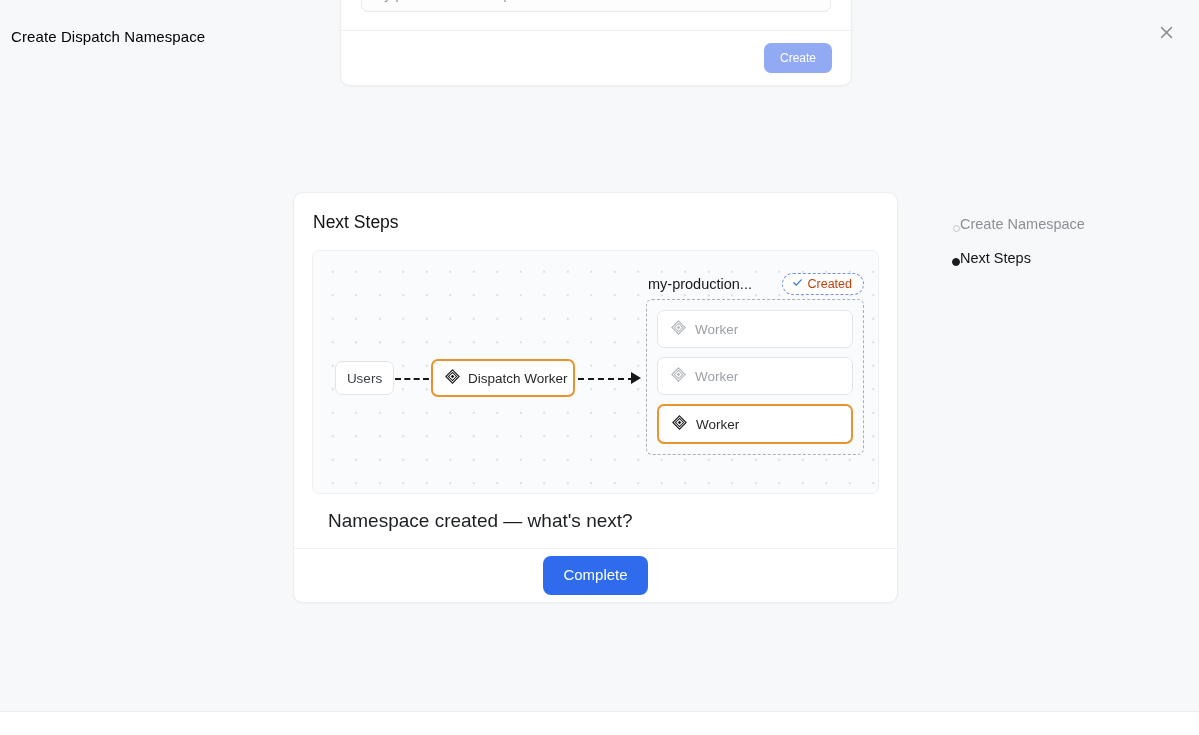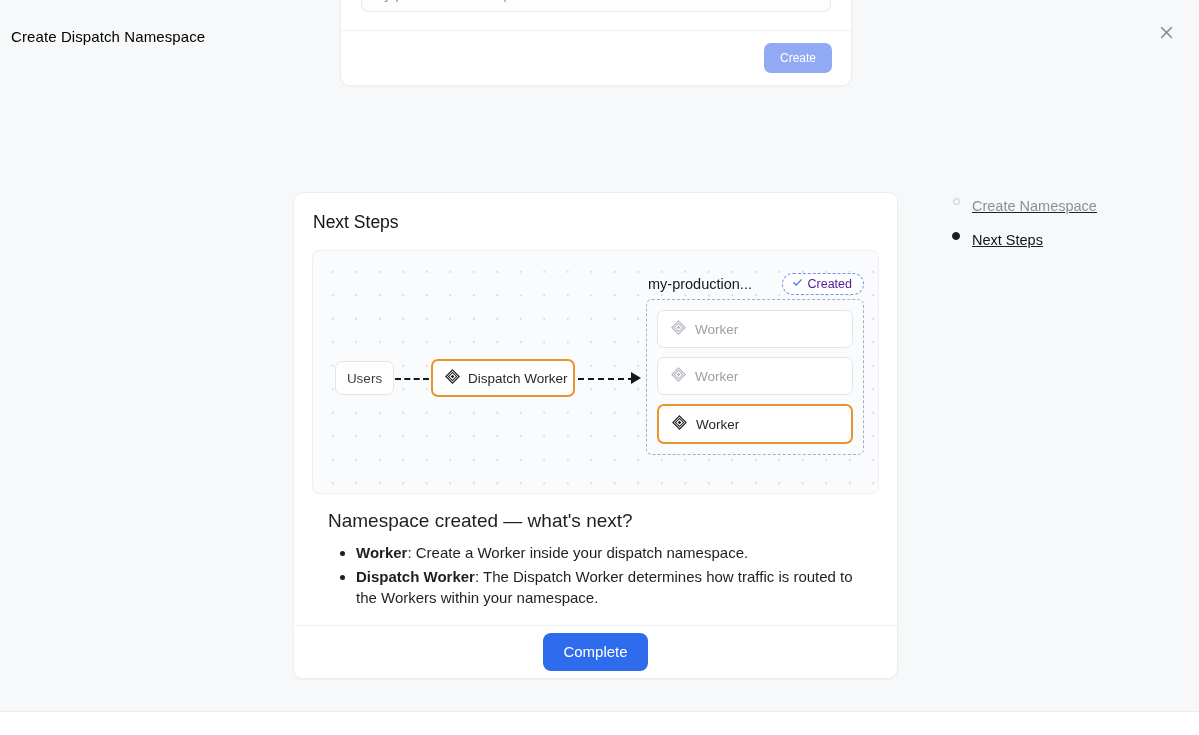--- a/index.html
+++ b/index.html
@@ -228,21 +228,21 @@
     color: #16181a;
     white-space: nowrap;
   }
 
   .badge-created {
     display: inline-flex;
     align-items: center;
     gap: 5px;
     border: 1.4px dashed #6e93f0;
     border-radius: 999px;
-    color: #4c1d95;
+    color: #c2410c;
     font-size: 12.5px;
     padding: 3px 11px 3px 9px;
     background: #ffffff;
     white-space: nowrap;
   }
 
   .worker-node {
     position: relative;
     display: flex;
     align-items: center;
@@ -306,25 +306,24 @@
   
   .rail {
     position: absolute;
     left: 952px;
     top: 198px;
     width: 220px;
   }
 
   .rail-item {
     display: flex;
-    align-items: flex-start;
-    gap: 12px;
+    align-items: flex-end;
+    gap: 0;
     height: 34px;
     cursor: pointer;
-    text-decoration: underline;
   }
 
   .rail-dot {
     width: 7px; height: 7px;
     border-radius: 50%;
     flex: none;
     border: 1.3px solid #c2c6cb;
     background: transparent;
     margin-left: 1px;
   }
@@ -433,24 +432,20 @@
             </svg>
           </span>
           <span>Worker</span>
         </div>
 
       </div>
     </div>
 
     <div class="prose">
       <p class="prose-lead">Namespace created — what's next?</p>
-      <ul>
-        <li><b>Worker</b><span>: </span><span>Create a Worker inside your dispatch namespace.</span></li>
-        <li><b>Dispatch Worker</b><span>: </span><span>The Dispatch Worker determines how traffic is routed to the Workers within your namespace.</span></li>
-      </ul>
     </div>
   </div>
 
   <div class="steps-card-footer">
     <button class="btn-complete">Complete</button>
   </div>
 </div>
 
 <div class="rail">
   <div class="rail-item">

